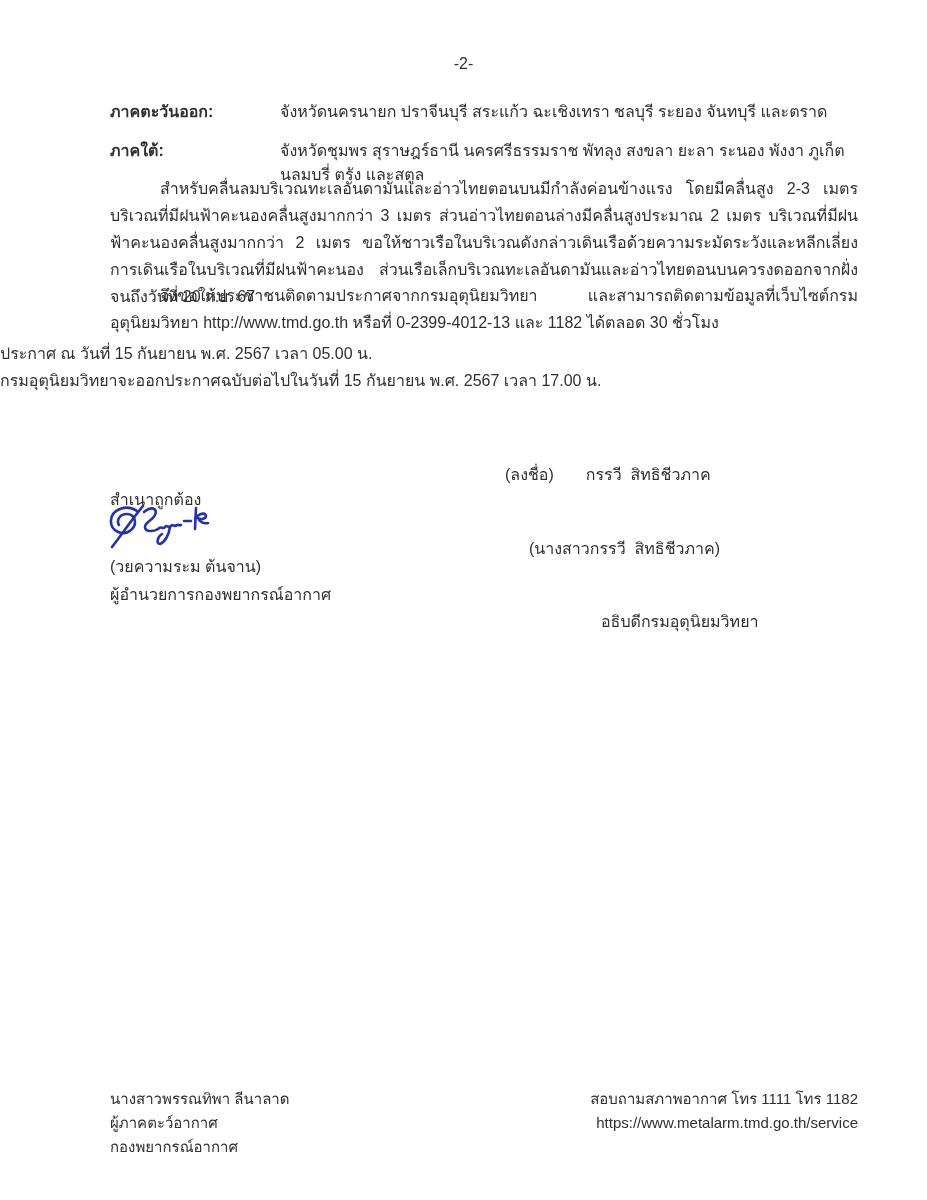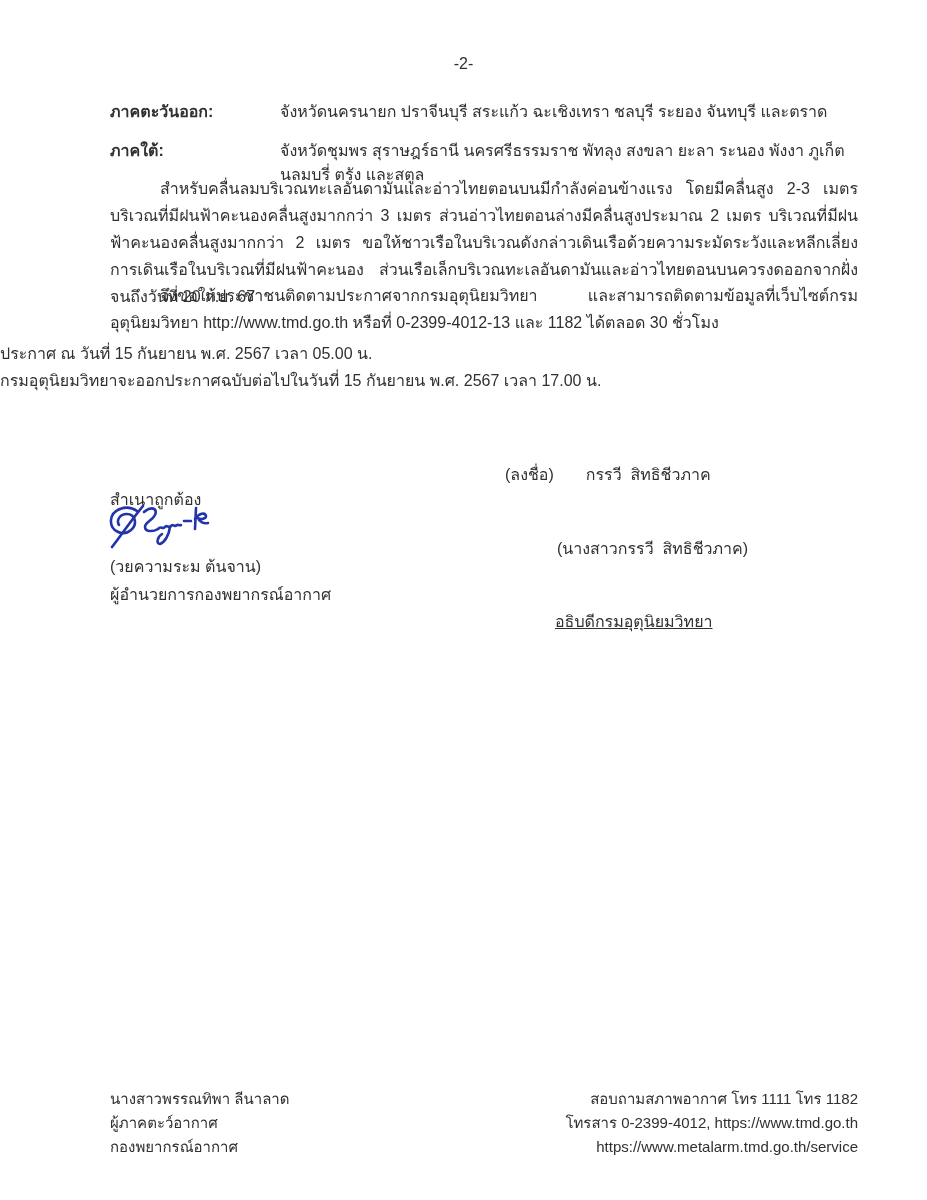--- a/index.html
+++ b/index.html
@@ -65,22 +65,22 @@
   .sign-block {
     position: absolute;
     left: 505px;
     top: 414px;
     width: 280px;
     line-height: 24.5px;
     white-space: pre-wrap;
   }
   .sign-line1 { display: flex; }
   .sign-gap { display: inline-block; width: 32px; }
-  .sign-line2 { margin-left: 52px; }
-  .sign-line3 { margin-left: 50px; text-decoration: underline; }
+  .sign-line2 { margin-left: 24px; }
+  .sign-line3 { margin-left: 96px; }
   .copy-label {
     position: absolute;
     left: 110px;
     top: 487px;
   }
   .signature-svg {
     position: absolute;
     left: 106px;
     top: 503px;
     width: 104px;
@@ -167,17 +167,16 @@
   <div class="copy-title">ผู้อำนวยการกองพยากรณ์อากาศ</div>
 
   <div class="footer-left">
     <span class="footer-line">นางสาวพรรณทิพา ลีนาลาด</span>
     <span class="footer-line">ผู้ภาคตะว์อากาศ</span>
     <span class="footer-line">กองพยากรณ์อากาศ</span>
   </div>
 
   <div class="footer-right">
     <span class="footer-line">สอบถามสภาพอากาศ โทร 1111 โทร 1182</span>
-    <span class="footer-line">โทรสาร 0-2399-4012, https://www.tmd.go.th</span>
     <span class="footer-line">https://www.metalarm.tmd.go.th/service</span>
   </div>
 
 </div>
 
 </body></html>

